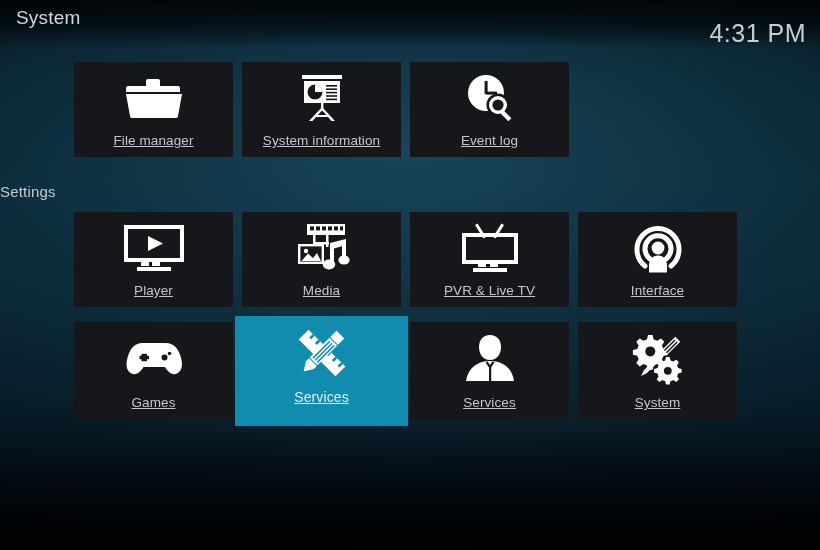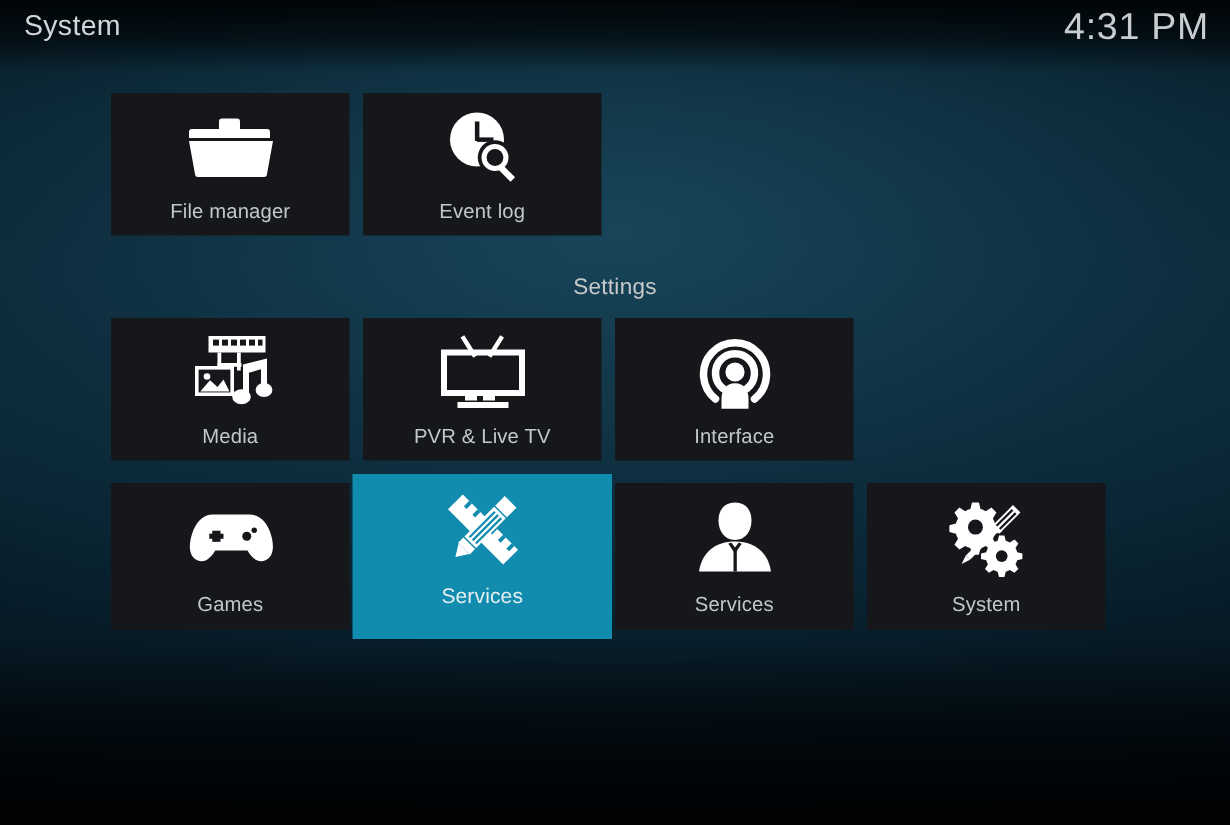--- a/index.html
+++ b/index.html
@@ -53,21 +53,21 @@
     left: 16px;
     top: 7px;
     font-size: 19px;
     font-weight: 400;
     color: #d2d6d8;
     letter-spacing: 0.2px;
   }
   #clock {
     position: absolute;
     right: 14px;
-    top: 4px;
+    top: 19px;
     font-size: 25px;
     font-weight: 300;
     color: #c9cdcf;
     letter-spacing: 0.5px;
   }
 
   
   #content {
     position: absolute;
     left: 0; top: 0;
@@ -106,20 +106,21 @@
     width: 100%;
   }
   #row-bottom .tile .icon-wrap { height: 74px; }
   .tile svg { display: block; }
   .tile .label {
     font-size: 13.5px;
     color: #c3c7c9;
     text-align: center;
     line-height: 1;
     letter-spacing: 0.1px;
+    text-decoration: underline;
   }
 
   
   .tile.selected {
     position: relative;
     width: 173px;
     height: 110px;
     margin-top: -6px;
     margin-left: -7px;
     margin-right: -7px;
@@ -131,21 +132,20 @@
     color: #e4eef1;
     font-size: 14px;
   }
 
   
   #settings-heading {
     position: absolute;
     left: 0;
     top: 183px;
     width: 820px;
-    text-align: center;
     font-size: 15px;
     color: #c6cacc;
     letter-spacing: 0.2px;
     z-index: 3;
   }
 </style>
 </head>
 <body>
 
 <div id="screen">
@@ -166,20 +166,45 @@
         <div class="icon-wrap">
           <svg width="60" height="48" viewBox="0 0 60 48" aria-hidden="true">
             <path fill="#ffffff" d="M4 12 h18 v-5 a2 2 0 0 1 2-2 h10 a2 2 0 0 1 2 2 v5 h18 a2 2 0 0 1 2 2 v4 H2 v-4 a2 2 0 0 1 2-2 z"></path>
             <path fill="#ffffff" d="M2 20 h56 l-4 22 a2 2 0 0 1 -2 2 H8 a2 2 0 0 1 -2 -2 z"></path>
           </svg>
         </div>
         <div class="label">File manager</div>
       </div>
 
 
+      <div class="tile">
+        <div class="icon-wrap">
+          <svg width="52" height="52" viewBox="0 0 52 52" aria-hidden="true">
+
+            <rect x="6" y="3" width="40" height="4" fill="#ffffff"></rect>
+
+            <rect x="8" y="9" width="36" height="22" fill="#ffffff"></rect>
+
+            <circle cx="19" cy="20" r="7.5" fill="#15171b"></circle>
+            <path fill="#ffffff" d="M19 20 L19 12.5 A7.5 7.5 0 0 1 26.5 20 z"></path>
+
+            <rect x="30" y="13" width="11" height="1.6" fill="#15171b"></rect>
+            <rect x="30" y="16.4" width="11" height="1.6" fill="#15171b"></rect>
+            <rect x="30" y="19.8" width="11" height="1.6" fill="#15171b"></rect>
+            <rect x="30" y="23.2" width="11" height="1.6" fill="#15171b"></rect>
+            <rect x="30" y="26.6" width="11" height="1.6" fill="#15171b"></rect>
+
+            <rect x="25" y="31" width="2.4" height="8" fill="#ffffff"></rect>
+            <path fill="#ffffff" d="M25.2 36 L13 49 L16.5 49 L26.2 38.2 z"></path>
+            <path fill="#ffffff" d="M27 36 L39 49 L35.5 49 L26 38.2 z"></path>
+            <rect x="19" y="43" width="14" height="2" fill="#ffffff"></rect>
+          </svg>
+        </div>
+        <div class="label">System information</div>
+      </div>
 
       <div class="tile">
         <div class="icon-wrap">
           <svg width="54" height="52" viewBox="0 0 54 52" aria-hidden="true">
 
             <circle cx="23" cy="21" r="18" fill="#ffffff"></circle>
 
             <rect x="21.6" y="9" width="3" height="13" fill="#15171b"></rect>
             <rect x="23" y="19.6" width="11" height="3" fill="#15171b"></rect>
 
@@ -191,20 +216,32 @@
         </div>
         <div class="label">Event log</div>
       </div>
 
     </div>
 
     <div id="settings-heading">Settings</div>
 
     <div class="row" id="row-mid">
 
+      <div class="tile">
+        <div class="icon-wrap">
+          <svg width="62" height="48" viewBox="0 0 62 48" aria-hidden="true">
+            <rect x="3" y="3" width="56" height="33" fill="none" stroke="#ffffff" stroke-width="4"></rect>
+            <path fill="#ffffff" d="M25 12 L40 19.5 L25 27 z"></path>
+            <rect x="18" y="38" width="8" height="4" fill="#ffffff"></rect>
+            <rect x="29" y="38" width="8" height="4" fill="#ffffff"></rect>
+            <rect x="14" y="43" width="34" height="4" fill="#ffffff"></rect>
+          </svg>
+        </div>
+        <div class="label">Player</div>
+      </div>
 
       <div class="tile">
         <div class="icon-wrap">
           <svg width="58" height="52" viewBox="0 0 58 52" aria-hidden="true">
 
             <rect x="14" y="2" width="38" height="11" fill="#ffffff"></rect>
             <rect x="17" y="4.4" width="4" height="4" fill="#15171b"></rect>
             <rect x="23" y="4.4" width="4" height="4" fill="#15171b"></rect>
             <rect x="29" y="4.4" width="4" height="4" fill="#15171b"></rect>
             <rect x="35" y="4.4" width="4" height="4" fill="#15171b"></rect>

